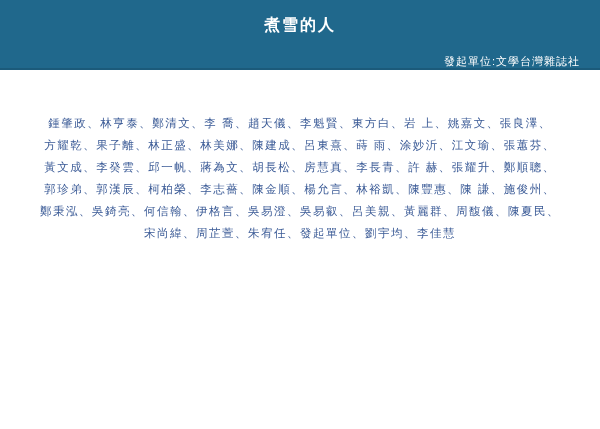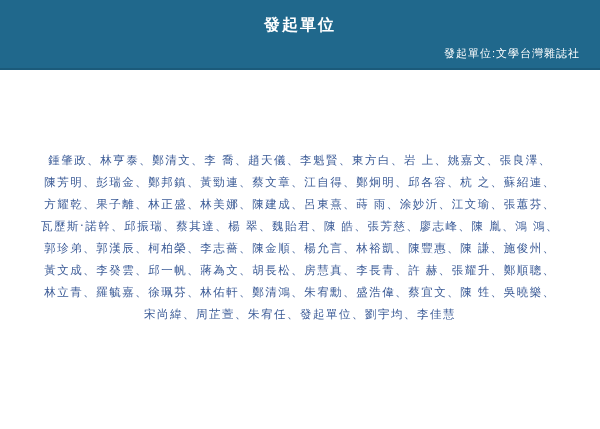--- a/index.html
+++ b/index.html
@@ -21,45 +21,42 @@
     font-size:16px;
     font-weight:bold;
     letter-spacing:2px;
     padding-top:15px;
   }
   .header .org{
     text-align:right;
     font-size:11px;
     letter-spacing:1px;
     padding-right:20px;
-    margin-top:10px;
+    margin-top:18px;
   }
   .names{
     padding-top:42px;
     text-align:center;
-    margin-top:37px;
   }
   .names .line{
     color:#3A5A96;
     font-size:11.5px;
     letter-spacing:1.5px;
     line-height:22px;
     white-space:nowrap;
   }
 </style>
 </head>
 <body>
 
 <div class="header">
-  <div class="title">發起單位</div>
+  <div class="title">煮雪的人</div>
   <div class="org">發起單位:文學台灣雜誌社</div>
 </div>
 
 <div class="names" id="names-list">
     <div class="line">鍾肇政、林亨泰、鄭清文、李 喬、趙天儀、李魁賢、東方白、岩 上、姚嘉文、張良澤、</div>
-    <div class="line">陳芳明、彭瑞金、鄭邦鎮、黃勁連、蔡文章、江自得、鄭炯明、邱各容、杭 之、蘇紹連、</div>
     <div class="line">方耀乾、果子離、林正盛、林美娜、陳建成、呂東熹、蒔 雨、涂妙沂、江文瑜、張蕙芬、</div>
-    <div class="line">瓦歷斯‧諾幹、邱振瑞、蔡其達、楊 翠、魏貽君、陳 皓、張芳慈、廖志峰、陳 胤、鴻 鴻、</div>
+    <div class="line">黃文成、李癸雲、邱一帆、蔣為文、胡長松、房慧真、李長青、許 赫、張耀升、鄭順聰、</div>
     <div class="line">郭珍弟、郭漢辰、柯柏榮、李志薔、陳金順、楊允言、林裕凱、陳豐惠、陳 謙、施俊州、</div>
-    <div class="line">黃文成、李癸雲、邱一帆、蔣為文、胡長松、房慧真、李長青、許 赫、張耀升、鄭順聰、</div>
-    <div class="line">林立青、羅毓嘉、徐珮芬、林佑軒、鄭清鴻、朱宥勳、盛浩偉、蔡宜文、陳 甡、吳曉樂、</div>
+    <div class="line">鄭秉泓、吳錡亮、何信翰、伊格言、吳易澄、吳易叡、呂美親、黃麗群、周馥儀、陳夏民、</div>
     <div class="line">宋尚緯、周芷萱、朱宥任、發起單位、劉宇均、李佳慧</div>
   </div>
 
 </body></html>

